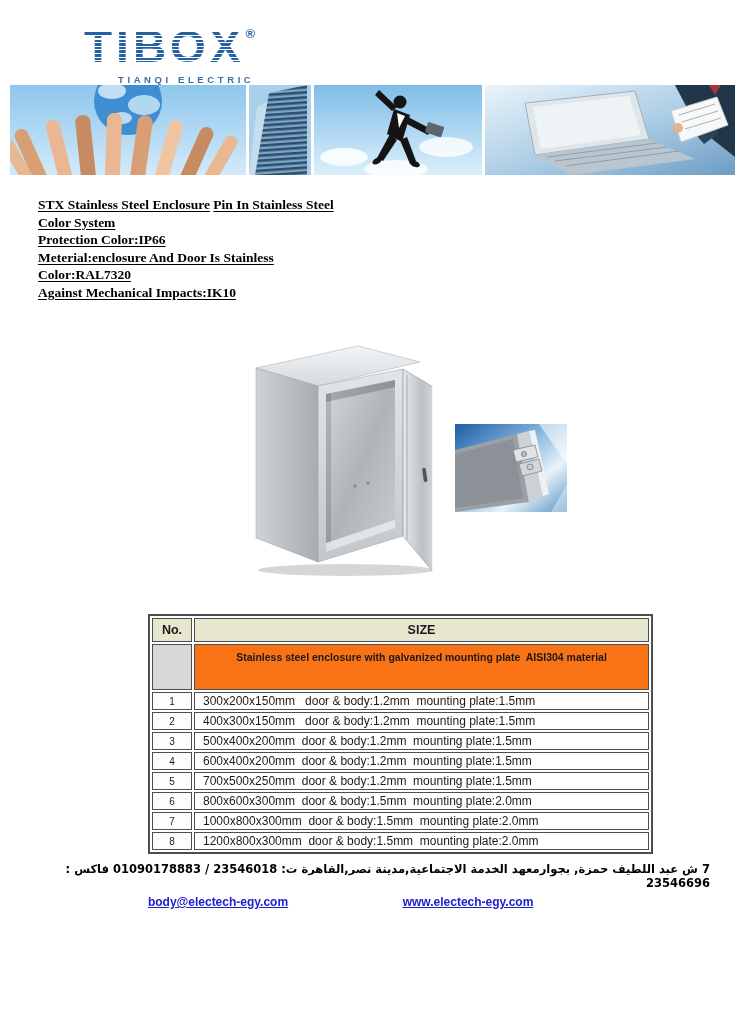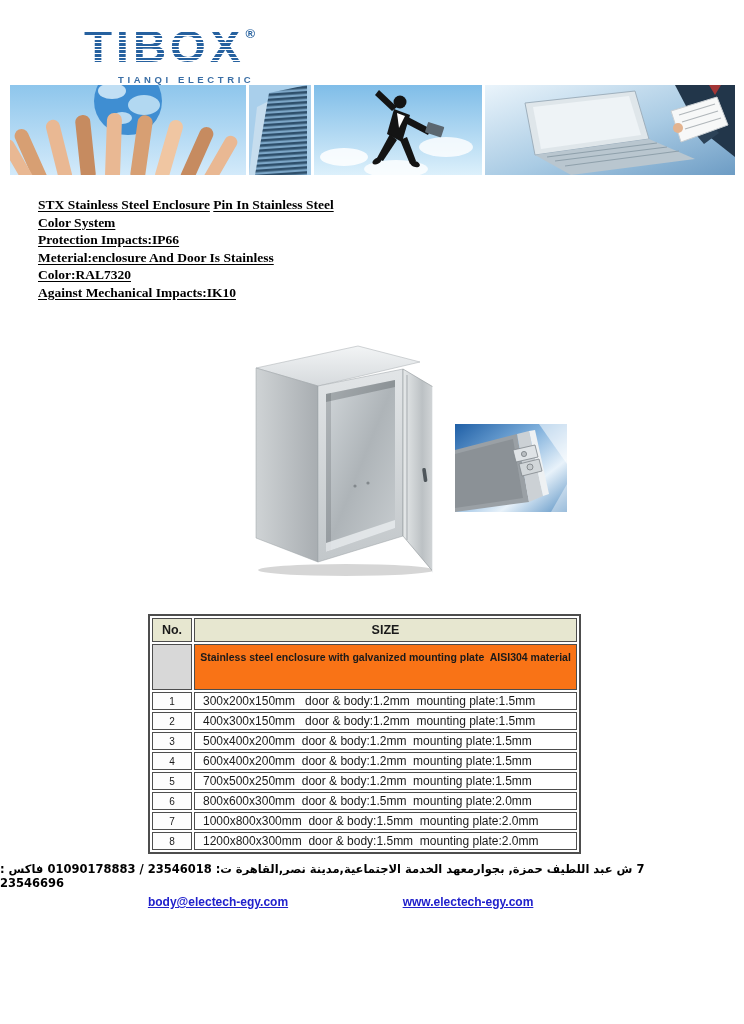--- a/index.html
+++ b/index.html
@@ -44,40 +44,40 @@
   }
   .spec-line span{text-decoration:underline; text-underline-offset:2px;}
 
   
   .product-main{position:absolute; left:228px; top:336px; width:205px; height:242px; margin:0;}
   .product-inset{position:absolute; left:455px; top:424px; width:112px; height:88px; margin:0;}
   .product-main svg,.product-inset svg{display:block;}
 
   
   .size-table{
-    position:absolute; left:148px; top:614px; width:433px;
+    position:absolute; left:148px; top:614px; width:505px;
     border-collapse:separate; border-spacing:2px;
     border:2px solid #4d4d4d; background:#fff;
     font-family:"Liberation Sans", sans-serif;
   }
   .size-table td, .size-table th{border:1px solid #4d4d4d; color:#1a1a1a;}
   .size-table .hdr{background:#e7e7d0; font-weight:700; font-size:12.5px; height:20px; text-align:center;}
   .size-table .no-col{width:36px;}
   .size-table .sub-no{background:#d8d8d8; height:42px;}
   .size-table .sub-size{
     background:#f97316; font-weight:700; font-size:10.5px; text-align:center;
     vertical-align:top; padding-top:6px; white-space:pre;
   }
   .size-table .row-no{font-size:10px; text-align:center; height:13px; background:#fdfdfd;}
   .size-table .row-size{font-size:12px; padding-left:8px; white-space:pre;}
 
   
   .footer-ar{
     position:absolute; left:0; top:862px; width:710px;
-    text-align:left; direction:rtl;
+    text-align:right; direction:rtl;
     font-family:"DejaVu Sans", sans-serif;
     font-size:11.5px; font-weight:700; color:#000;
   }
   .footer-ar .num{direction:ltr; unicode-bidi:embed;}
   .footer-link{
     position:absolute; top:895px; width:160px; text-align:center;
     font-size:12px; font-weight:700; color:#2020cc;
     text-decoration:underline; cursor:pointer;
   }
   .email-link{left:138px;}
@@ -194,21 +194,21 @@
           <line x1="200" y1="44" x2="236" y2="33" stroke="#b0b6ba" stroke-width="1.2"></line>
           <circle cx="193" cy="43" r="5" fill="#e3b38f"></circle>
         </g>
       </svg>
     </div>
   </div>
 
   <section class="specs">
     <div class="spec-line"><span>STX Stainless Steel Enclosure</span> <span>Pin In Stainless Steel</span></div>
     <div class="spec-line"><span>Color System</span></div>
-    <div class="spec-line"><span>Protection Impacts:IP66</span></div>
+    <div class="spec-line"><span>Protection Color:IP66</span></div>
     <div class="spec-line"><span>Meterial:enclosure And Door Is Stainless</span></div>
     <div class="spec-line"><span>Color:RAL7320</span></div>
     <div class="spec-line"><span>Against Mechanical Impacts:IK10</span></div>
   </section>
 
   <figure class="product-main">
     <svg width="205" height="242" viewBox="0 0 205 242">
       <defs>
         <linearGradient id="gTop" x1="0" y1="0" x2="0" y2="1">
           <stop offset="0" stop-color="#f2f4f5"></stop>

